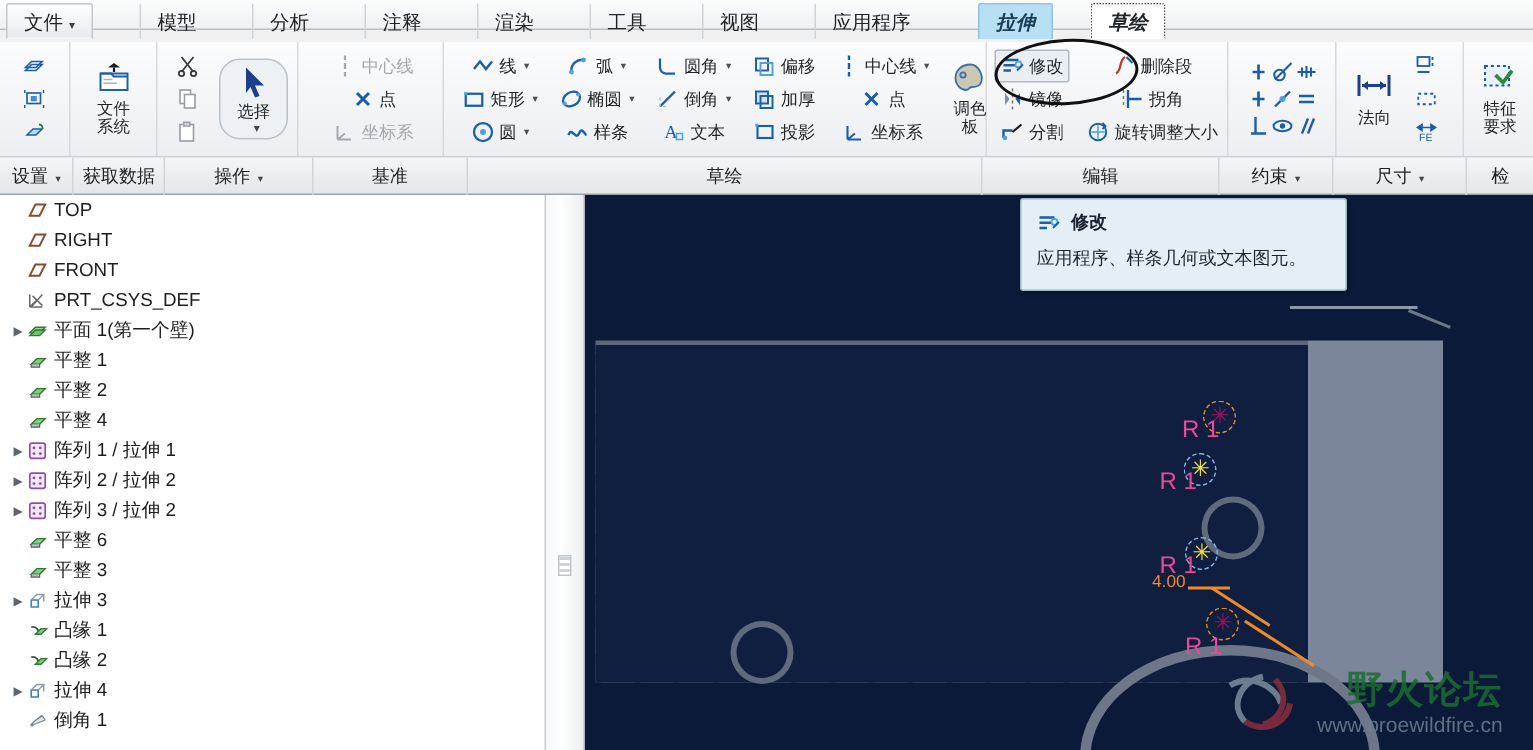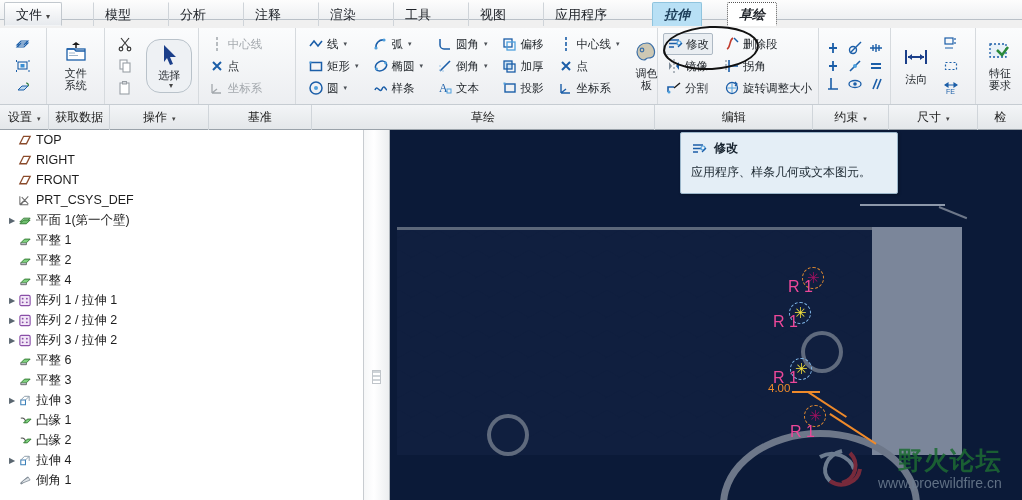--- a/index.html
+++ b/index.html
@@ -55,21 +55,21 @@
   .bigbtn {
     display:flex; flex-direction:column; align-items:center; justify-content:center;
     min-width:46px; padding:2px 4px; text-align:center; line-height:1.05;
     font-size:11px; color:#1f2429;
   }
   .bigbtn .lbl { margin-top:2px; }
   .bigbtn.sel {
     background:#eef1f4; border:1px solid #b9c2ca; border-radius:14px;
   }
 
-  .col { display:flex; flex-direction:column; justify-content:center; }
+  .col { display:flex; flex-direction:column; justify-content:center;align-items:center; }
   .smallbtn {
     display:flex; align-items:center; height:22px; padding:0 3px;
     font-size:11.5px; color:#1f2429; white-space:nowrap;
   }
   .smallbtn .lbl { margin-left:3px; }
   .smallbtn.dis { color:#a3a8ad; }
   .smallbtn .dd { font-size:7px; margin-left:5px; color:#4a4f55; }
   .icon { display:inline-flex; align-items:center; justify-content:center; width:16px; height:16px; flex:none; }
   .iconbig { width:26px; height:26px; }
   .iconsm { width:14px; height:14px; }

